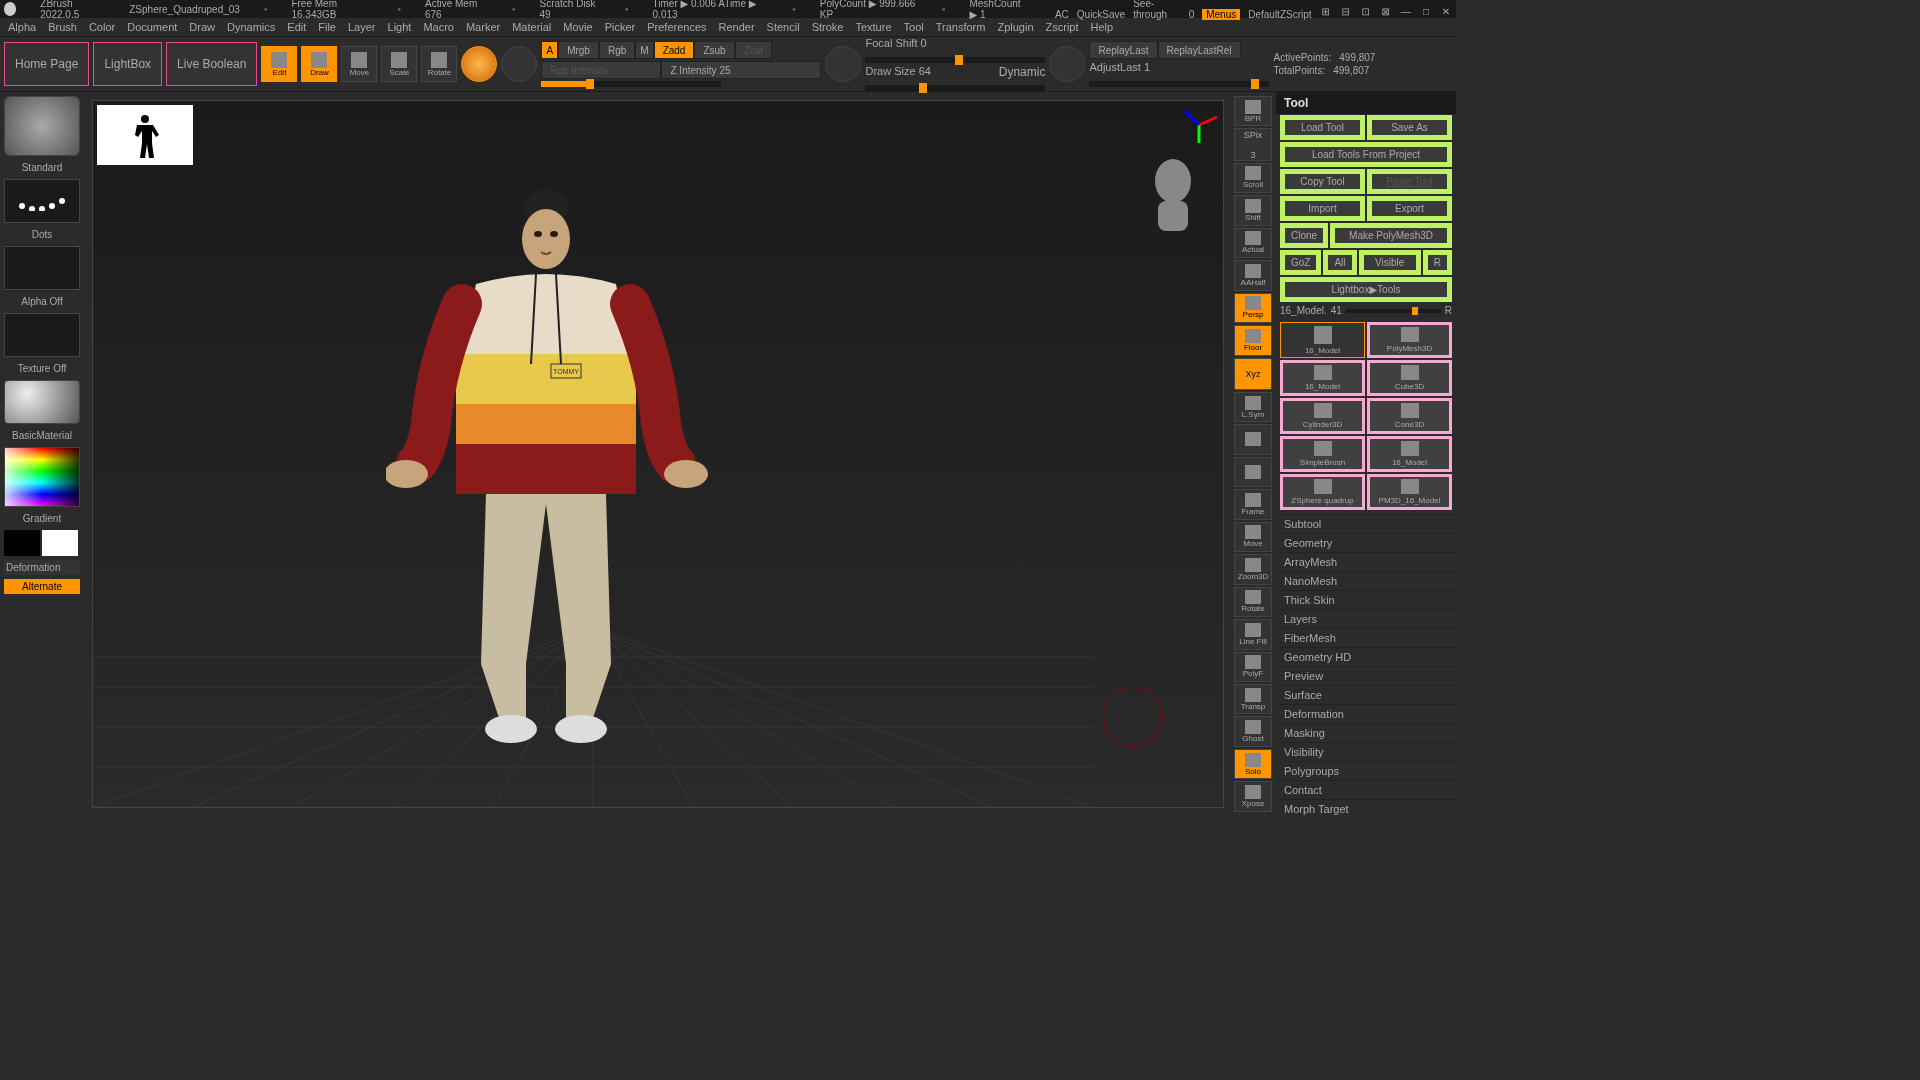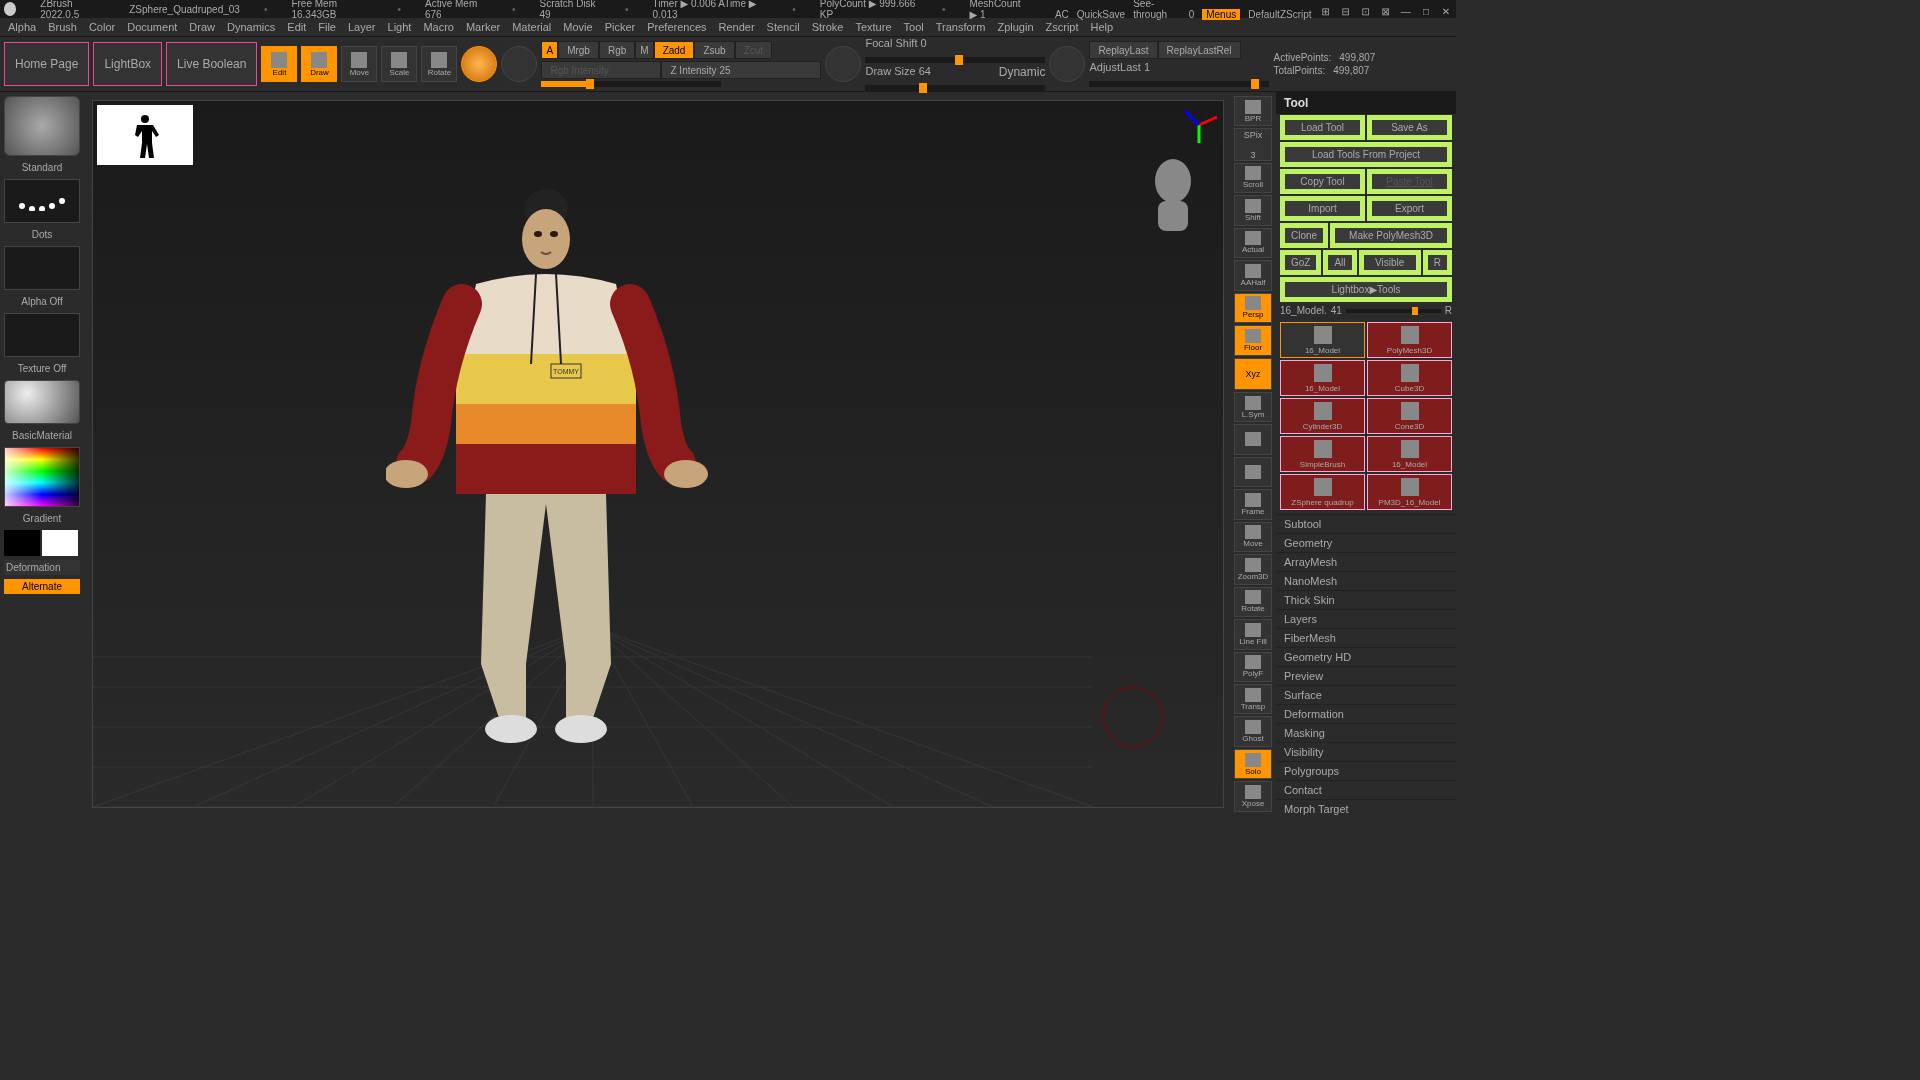--- a/index.html
+++ b/index.html
@@ -79,21 +79,21 @@
 .toolpanel { width: 180px; background: #2b2b2b; display: flex; flex-direction: column; }
 .toolpanel .header { background: #1a1a1a; padding: 4px 8px; font-size: 12px; color: #ddd; font-weight: bold; }
 .tp-btnrow { display: flex; gap: 2px; padding: 1px 4px; }
 .tp-btn { flex: 1; background: #3a3a3a; border: 5px solid #bef264; padding: 2px 4px; font-size: 10px; text-align: center; }
 .tp-btn.disabled { color: #555; text-decoration: underline; }
 .tp-btn.small { flex: 0 0 auto; padding: 2px 6px; }
 .tp-slider { padding: 2px 4px; display: flex; align-items: center; gap: 4px; font-size: 10px; }
 .tp-slider .track { flex: 1; height: 4px; background: #1a1a1a; position: relative; }
 .tp-slider .track .h { position: absolute; width: 6px; height: 8px; background: #ff9500; top: -2px; }
 .tp-toolgrid { display: grid; grid-template-columns: 1fr 1fr; gap: 2px; padding: 4px; }
-.tp-tool { height: 36px; background: #7f1d1d; border: 1px solid #f9a8d4; display: flex; flex-direction: column; align-items: center; justify-content: flex-end; font-size: 8px; padding: 2px; position: relative; }
+.tp-tool { height: 36px; background: #404040; border: 3px solid #f9a8d4; display: flex; flex-direction: column; align-items: center; justify-content: flex-end; font-size: 8px; padding: 2px; position: relative; }
 .tp-tool.sel { background: #333; border: 1px solid #ff9500; }
 .tp-tool .tico { width: 18px; height: 18px; background: #888; margin-bottom: 2px; }
 .tp-sections { flex: 1; overflow-y: auto; }
 .tp-section { padding: 3px 8px; font-size: 11px; border-top: 1px solid #222; cursor: pointer; }
 </style>
 </head>
 <body>
 
 <div class="titlebar">
   <span class="logo"></span>

